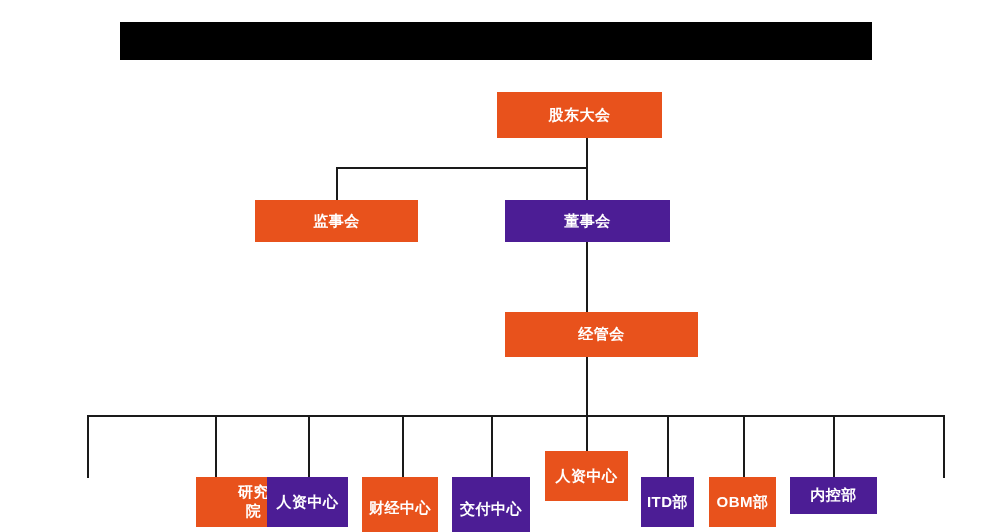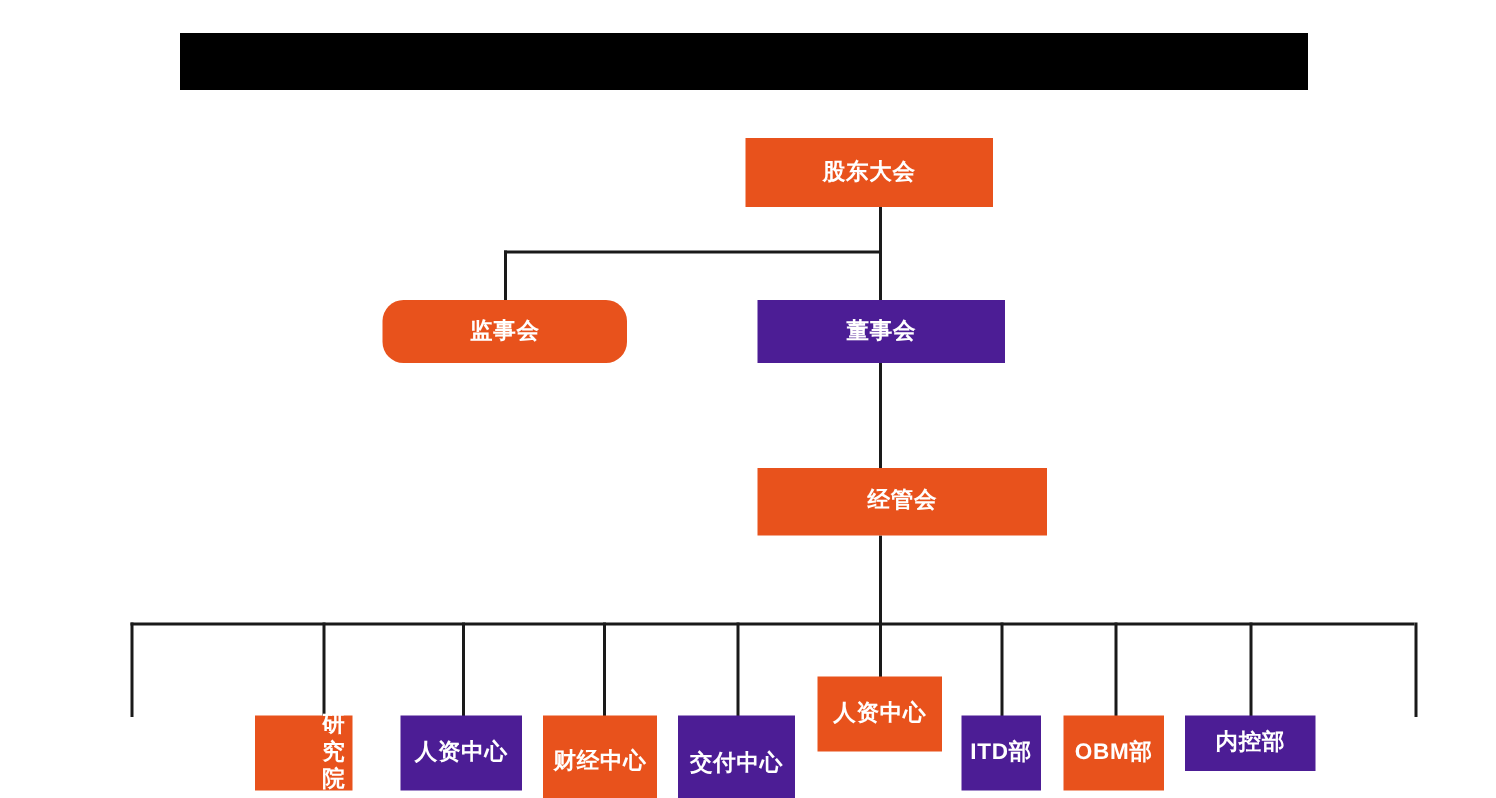--- a/index.html
+++ b/index.html
@@ -64,21 +64,21 @@
   <div class="node dark tier1" style="left:497px; top:92px; width:165px; height:46px;">股东大会</div>
 
   <div class="connector v" style="left:586px; top:138px; height:30px;"></div>
 
   <div class="connector h" style="left:336px; top:167px; width:252px;"></div>
 
   <div class="connector v" style="left:336px; top:167px; height:33px;"></div>
 
   <div class="connector v" style="left:586px; top:167px; height:33px;"></div>
 
-  <div class="node dark tier2" style="left:255px; top:200px; width:163px; height:42px;border-radius:14px;">监事会</div>
+  <div class="node dark tier2" style="left:255px; top:200px; width:163px; height:42px;">监事会</div>
 
   <div class="node light tier2" style="left:505px; top:200px; width:165px; height:42px;">董事会</div>
 
   <div class="connector v" style="left:586px; top:242px; height:70px;"></div>
 
   <div class="node dark tier3" style="left:505px; top:312px; width:193px; height:45px;">经管会</div>
 
   <div class="connector v" style="left:586px; top:357px; height:59px;"></div>
 
   <div class="connector h" style="left:87px; top:415px; width:856px;"></div>
@@ -88,21 +88,21 @@
   <div class="connector v" style="left:308px; top:415px; height:63px;"></div>
   <div class="connector v" style="left:402px; top:415px; height:63px;"></div>
   <div class="connector v" style="left:491px; top:415px; height:63px;"></div>
   <div class="connector v" style="left:586px; top:415px; height:63px;"></div>
   <div class="connector v" style="left:667px; top:415px; height:63px;"></div>
   <div class="connector v" style="left:743px; top:415px; height:63px;"></div>
   <div class="connector v" style="left:833px; top:415px; height:63px;"></div>
   <div class="connector v" style="left:943px; top:415px; height:63px;"></div>
 
 
-  <div class="node dark leaf" style="left:170px; top:477px; width:65px; height:50px;padding-left:40px;">研究院</div>
+  <div class="node dark leaf" style="left:196px; top:477px; width:75px; height:50px;padding-left:40px;">研究院</div>
 
   <div class="node light leaf" style="left:267px; top:477px; width:81px; height:50px;">人资中心</div>
 
   <div class="node dark leaf" style="left:362px; top:477px; width:76px; height:62px;">财经中心</div>
 
   <div class="node light leaf" style="left:452px; top:477px; width:78px; height:64px;">交付中心</div>
 
   <div class="node dark leaf" style="left:545px; top:451px; width:83px; height:50px;">人资中心</div>
 
   <div class="node light leaf" style="left:641px; top:477px; width:53px; height:50px;">ITD部</div>

